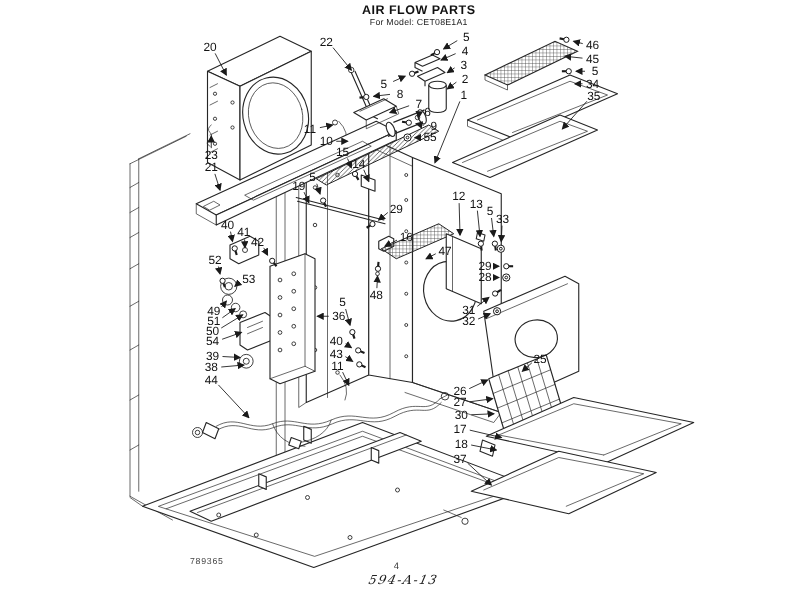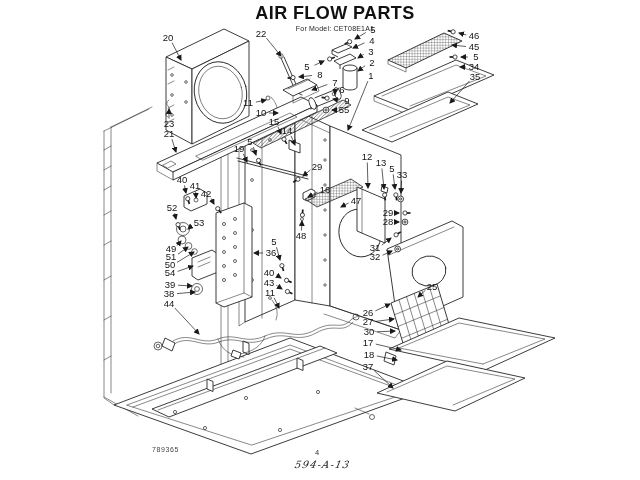--- a/index.html
+++ b/index.html
@@ -1,19 +1,19 @@
 <!DOCTYPE html>
 <html><head>
 <meta charset="utf-8">
 <style>
   html,body{margin:0;padding:0;background:#ffffff;}
   body{width:640px;height:480px;overflow:hidden;font-family:"Liberation Sans",sans-serif;}
   .stage{position:relative;width:640px;height:480px;background:#ffffff;}
   .header{position:absolute;left:195px;top:3px;width:280px;text-align:center;}
-  .title{font-size:18px;font-weight:bold;letter-spacing:.4px;color:#111;}
+  .title{font-size:10px;font-weight:bold;letter-spacing:.4px;color:#111;}
   .subtitle{font-size:7px;color:#222;margin-top:1px;letter-spacing:.2px;}
   .doc-number{position:absolute;left:152px;top:446px;font-size:7px;color:#444;letter-spacing:.6px;}
   .page-number{position:absolute;left:315px;top:448px;font-size:7.5px;color:#333;}
   .handwritten{position:absolute;left:295px;top:459px;font-size:10px;font-style:italic;
     font-family:"DejaVu Serif",serif;color:#222;letter-spacing:1.2px;transform:skewX(-12deg);}
   svg{position:absolute;left:0;top:0;}
   .ln{fill:none;stroke:#262626;stroke-width:.9;stroke-linejoin:round;stroke-linecap:round;}
   .wf{fill:#ffffff;stroke:#262626;stroke-width:.9;stroke-linejoin:round;}
   .thin{stroke-width:.55;}
   .dot{fill:none;stroke:#262626;stroke-width:.7;}

